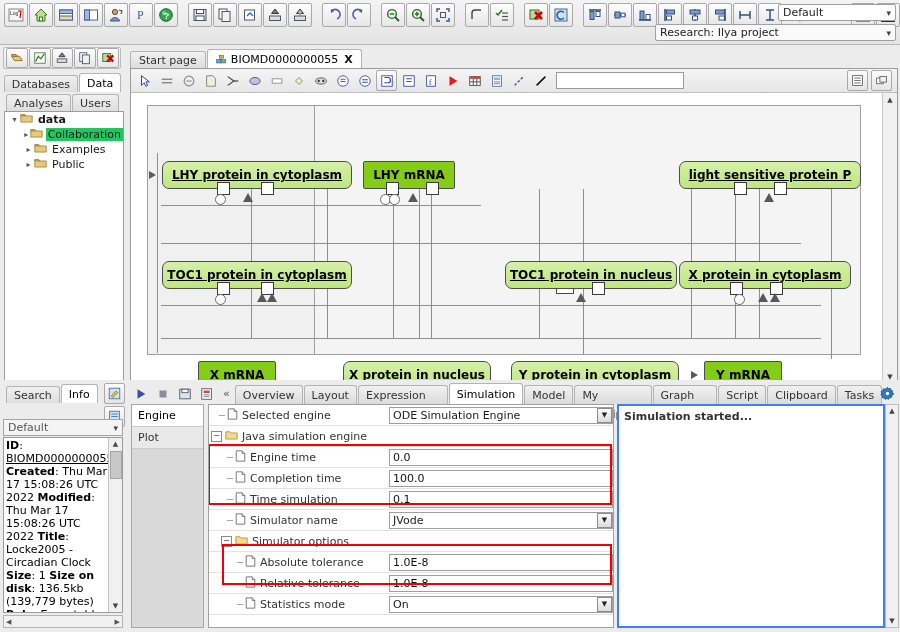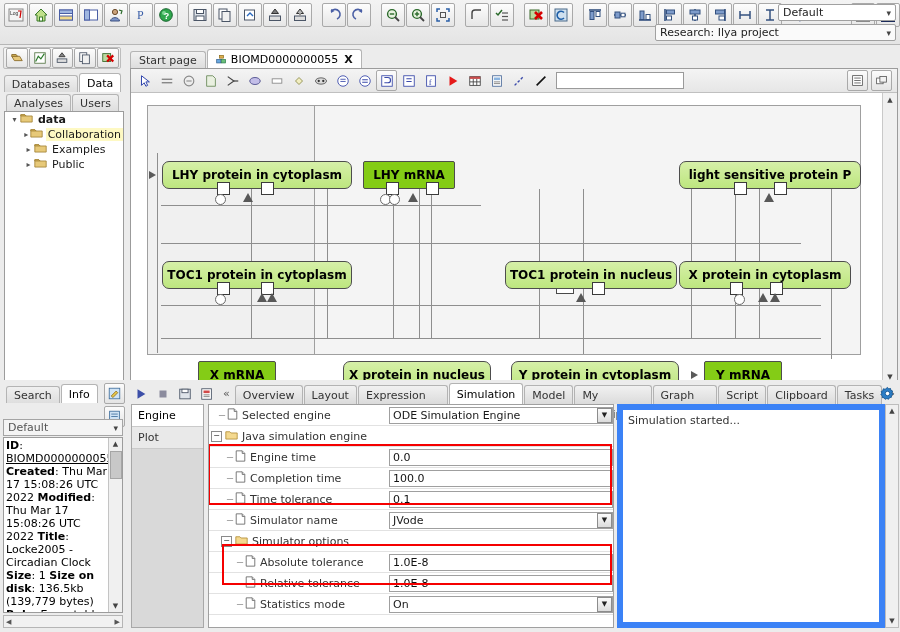--- a/index.html
+++ b/index.html
@@ -59,21 +59,21 @@
   .tab.active{background:#fff;color:#000;height:19px;line-height:19px;}
 
   .treebox{
     position:absolute;left:4px;top:66px;width:118px;height:281px;
     background:#fff;border:1px solid #9c9c9c;overflow:hidden;
   }
   .tnode{display:flex;align-items:center;height:15px;font-size:11px;white-space:nowrap;}
   .tarrow{width:11px;text-align:center;font-size:8px;color:#555;}
   .tfolder{margin-right:3px;}
   .tlabel{padding:0 2px;}
-  .tnode.sel .tlabel{background:#fef9c3;}
+  .tnode.sel .tlabel{background:#22c55e;}
   .tnode.root .tlabel{font-weight:bold;}
 
   .lp-sbox{position:absolute;left:4px;top:348px;width:118px;height:14px;background:#ececec;}
   .hscroll{
     height:13px;background:#f1f1f1;border:1px solid #b5b5b5;display:flex;align-items:center;
     justify-content:space-between;box-sizing:border-box;
   }
   .hscroll .arw{font-size:7px;color:#555;padding:0 2px;}
 
   
@@ -145,21 +145,21 @@
   
   .compart{
     position:absolute;border:1px solid #9f9f9f;background:#f0f0f0;
   }
   .node{
     position:absolute;height:28px;border:1px solid #4d4d4d;border-radius:7px;
     display:flex;align-items:center;justify-content:center;
     font-weight:bold;font-size:12px;color:#000;white-space:nowrap;box-sizing:border-box;
     font-family:"DejaVu Sans","Liberation Sans",sans-serif;
   }
-  .node.protein{background:linear-gradient(#d6f0a8,#bde67f);}
+  .node.protein{background:linear-gradient(#d6f0a8,#bde67f);text-decoration:underline;}
   .node.mrna{background:#84cc16;border-radius:2px;}
   .port{position:absolute;width:11px;height:11px;background:#fff;border:1px solid #3b3b3b;}
   .wire{position:absolute;background:#8e8e8e;}
   .tri{position:absolute;width:0;height:0;border-left:5px solid transparent;border-right:5px solid transparent;border-bottom:9px solid #585858;}
   .circ{position:absolute;width:9px;height:9px;border:1px solid #6b6b6b;border-radius:50%;background:#fff;}
   .arrowR{position:absolute;width:0;height:0;border-top:4px solid transparent;border-bottom:4px solid transparent;border-left:7px solid #5a5a5a;}
   .sqnode{position:absolute;width:16px;height:16px;background:#fff;border:1px solid #4a4a4a;}
 
   
   .botpane{position:absolute;left:128px;top:380px;width:772px;height:252px;background:#ececec;}
@@ -207,22 +207,22 @@
   .folico{margin-right:4px;}
   .expander{
     width:9px;height:9px;border:1px solid #8a8a8a;background:#fff;display:inline-flex;
     align-items:center;justify-content:center;font-size:8px;line-height:8px;color:#333;margin-right:3px;
   }
 
   .redbox{position:absolute;border:2px solid #f50000;pointer-events:none;box-sizing:border-box;}
 
   .logbox{
     position:absolute;left:486px;top:0;width:268px;height:224px;
-    background:#fff;border:6px solid #3b82f6;box-sizing:border-box;padding:4px 5px;
-    font-size:11px;color:#333;
+    background:#fff;border:2px solid #3b82f6;box-sizing:border-box;padding:4px 5px;
+    font-size:11px;color:#333;font-weight:bold;
   }
   .log-vscroll{position:absolute;left:754px;top:0;width:14px;height:224px;background:#f0f0f0;border:1px solid #bdbdbd;box-sizing:border-box;}
   .log-vscroll .arw{height:12px;display:flex;align-items:center;justify-content:center;font-size:7px;color:#444;}
 </style>
 </head>
 <body>
 
 <div class="app">
 
   <div class="toolbar">
@@ -1025,21 +1025,21 @@
 
         <div class="prow">
           <div class="pname" style="padding-left:18px;">
             <span class="twline">─</span>
             <span class="docico">
               <svg width="11" height="12" viewBox="0 0 12 14">
                   <path d="M1 1 h7 l3 3 v9 H1 Z" fill="#fff" stroke="#666"></path>
                   <path d="M8 1 v3 h3" fill="#e4e4e4" stroke="#666"></path>
                 </svg>
             </span>
-            <span>Time tolerance</span>
+            <span>Time simulation</span>
           </div>
           <div class="pval">
             <div class="pfield">
               <span>0.1</span>
             </div>
           </div>
         </div>
 
         <div class="prow">
           <div class="pname" style="padding-left:18px;">

